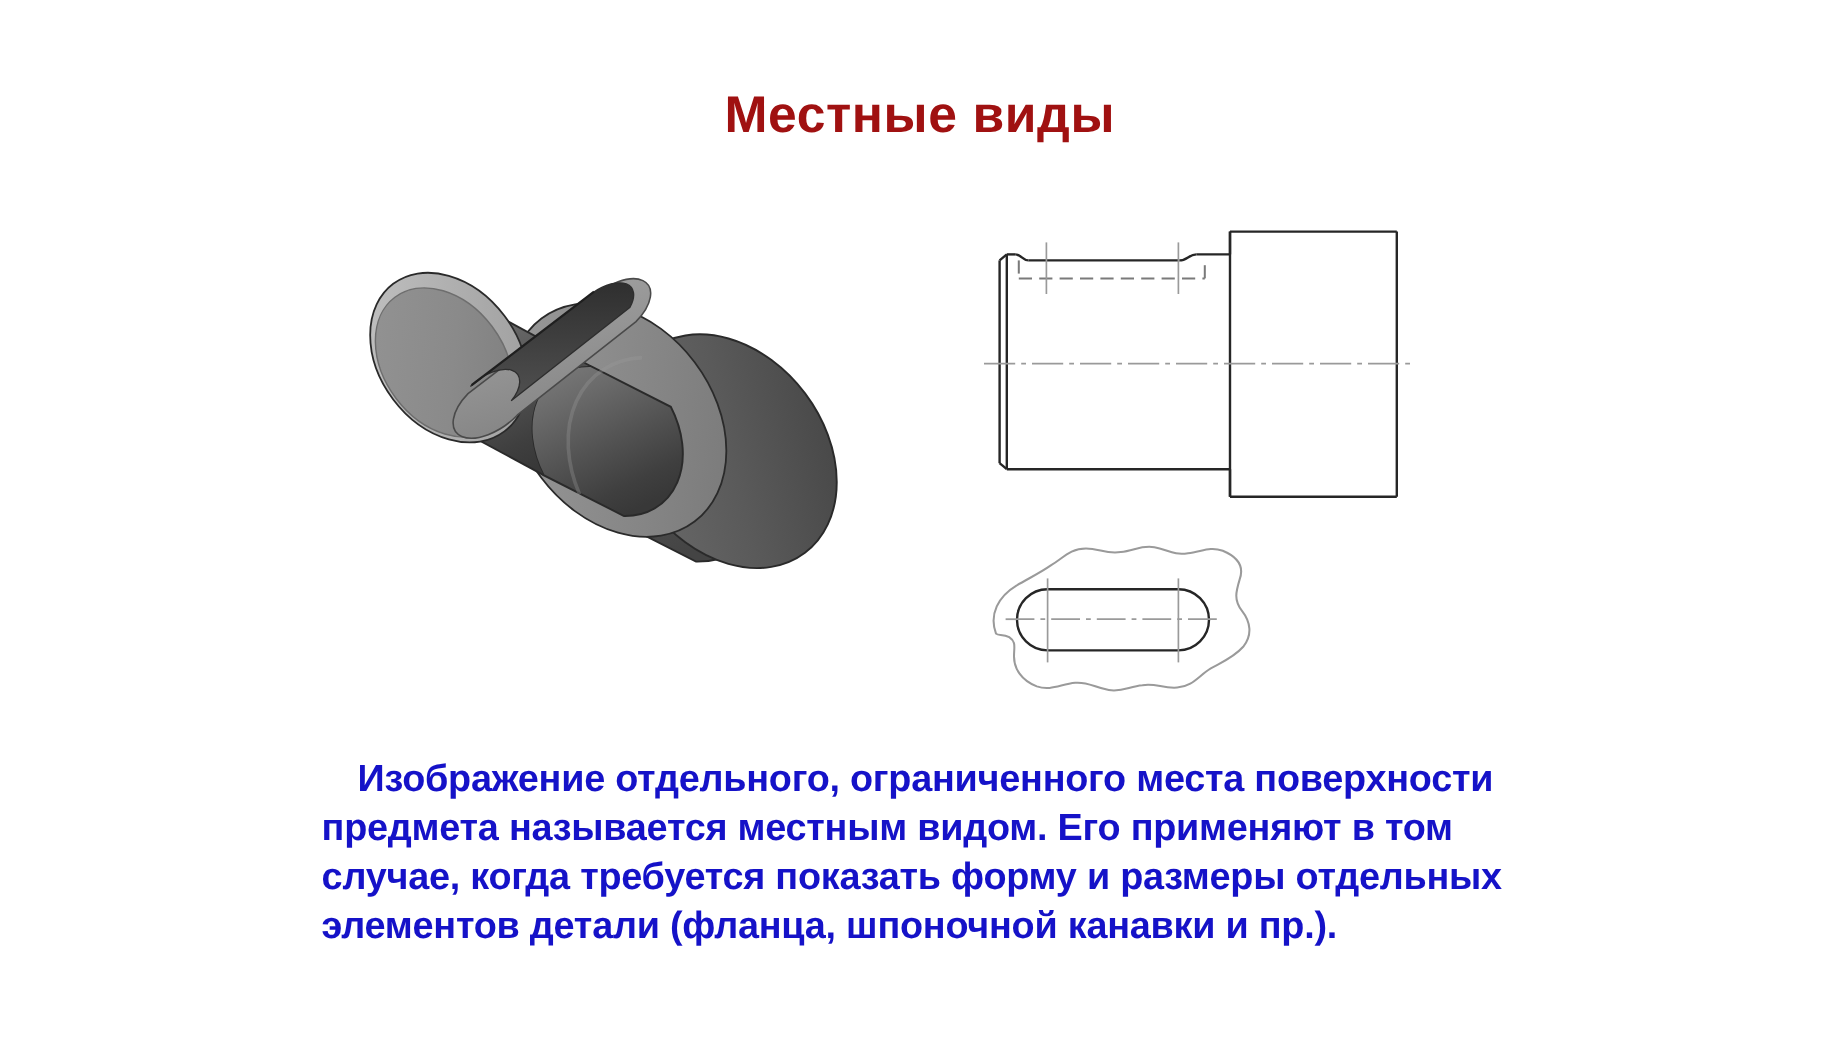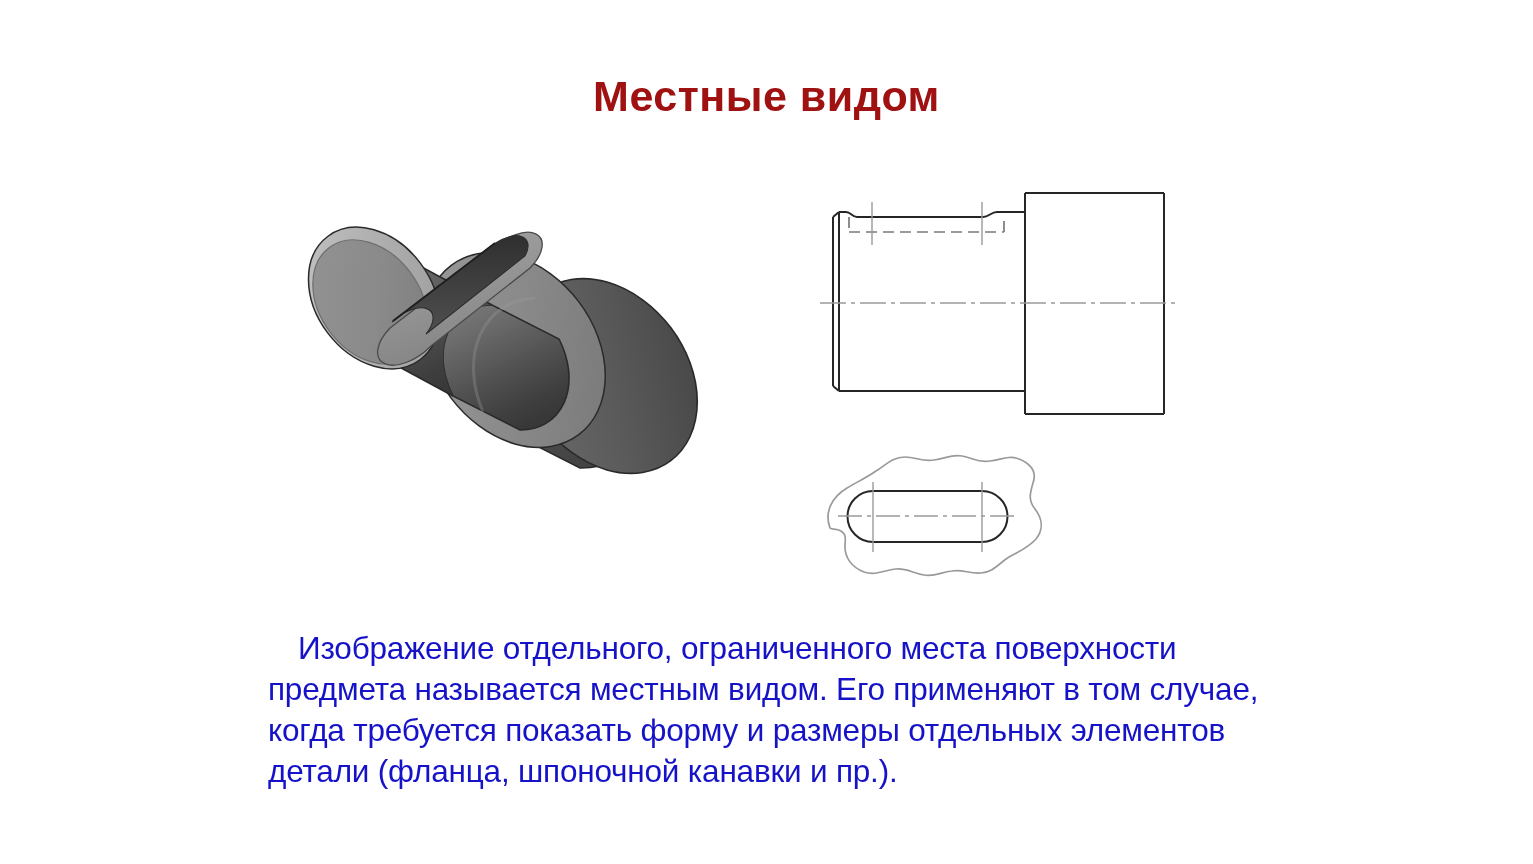--- a/index.html
+++ b/index.html
@@ -52,34 +52,34 @@
   }
 
   
   #body-text {
     position: absolute;
     left: 268px;
     top: 628px;
     width: 1020px;
     text-align: left;
     font-family: "Liberation Sans", sans-serif;
-    font-weight: normal;
+    font-weight: bold;
     font-size: 31.5px;
     line-height: 1.30;
     letter-spacing: -0.2px;
     color: #1512c8;
     text-indent: 30px;
   }
 </style>
 </head>
 <body>
 
 <div id="slide">
 
-  <div id="slide-title">Местные видом</div>
+  <div id="slide-title">Местные виды</div>
 
   <div id="model-3d">
     <svg width="460" height="380" viewBox="0 0 460 380" xmlns="http://www.w3.org/2000/svg">
       <defs>
 
         <linearGradient id="gLarge" x1="0" y1="0" x2="0.55" y2="1">
           <stop offset="0%" stop-color="#8a8a8a"></stop>
           <stop offset="22%" stop-color="#7c7c7c"></stop>
           <stop offset="55%" stop-color="#5e5e5e"></stop>
           <stop offset="80%" stop-color="#4c4c4c"></stop>

